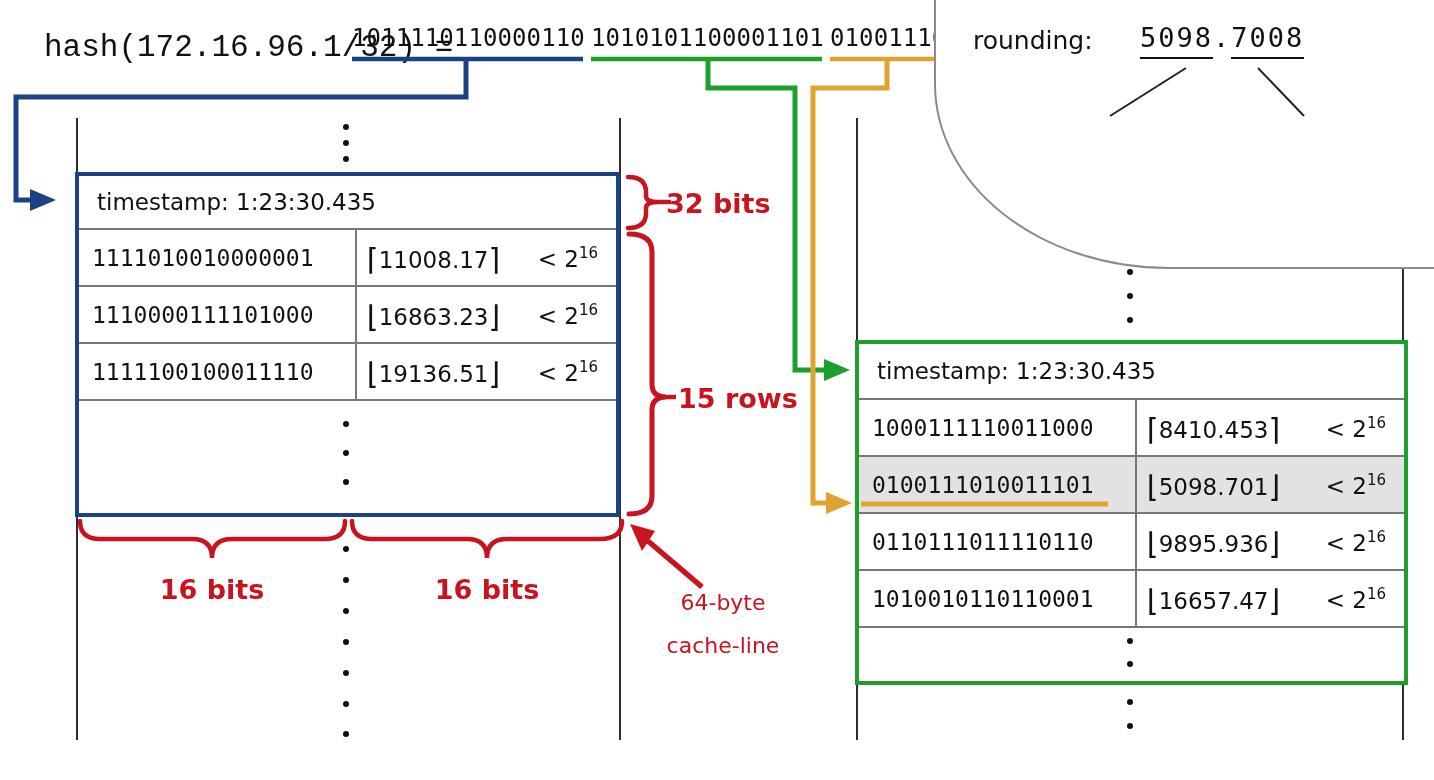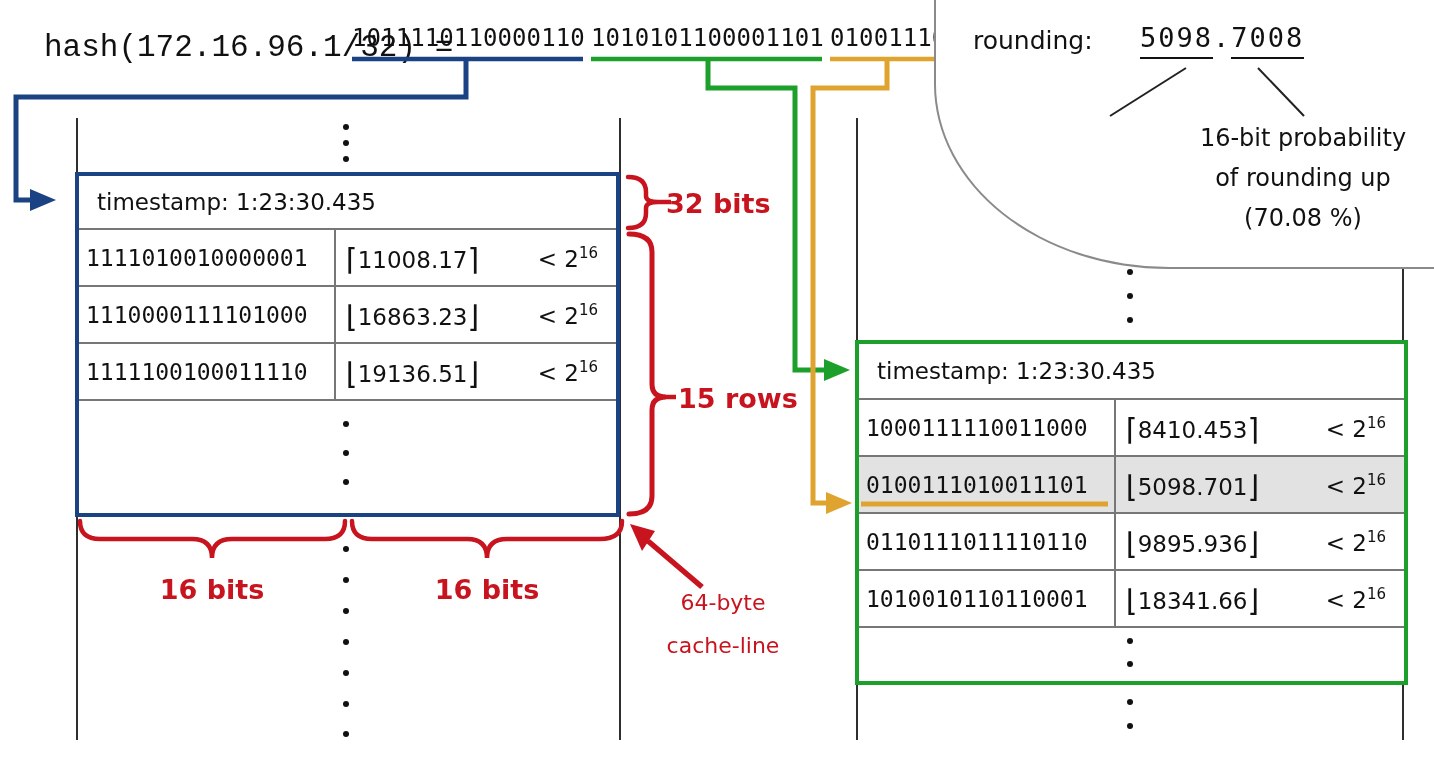--- a/index.html
+++ b/index.html
@@ -14,22 +14,22 @@
   .colline{width:2px;background:#2e2e2e;top:118px;height:622px;}
   
   .ctable{box-sizing:border-box;background:#fff;display:flex;flex-direction:column;justify-content:space-between;}
   .tbl-left{left:75px;top:172px;width:545px;height:345px;border:4px solid #1b4283;}
   .tbl-right{left:855px;top:340px;width:553px;height:345px;border:4px solid #1da02b;}
   .ts-row{box-sizing:border-box;border-bottom:2px solid #777;display:flex;align-items:center;
           padding-left:18px;font-size:23px;}
   .tbl-left  .ts-row{height:54px;}
   .tbl-right .ts-row{height:56px;}
   .trow{box-sizing:border-box;height:57px;display:flex;border-bottom:2px solid #777;}
-  .kcell{box-sizing:border-box;width:257px;border-right:2px solid #777;display:flex;align-items:center;
-         padding-left:7px;font-family:"DejaVu Sans Mono","Liberation Mono",monospace;font-size:23px;}
+  .kcell{box-sizing:border-box;width:278px;border-right:2px solid #777;display:flex;align-items:center;
+         padding-left:13px;font-family:"DejaVu Sans Mono","Liberation Mono",monospace;font-size:23px;}
   .vcell{flex:1;display:flex;align-items:center;justify-content:space-between;
          padding:0 18px 0 10px;font-size:23px;}
   .vnum{display:flex;align-items:baseline;}
   .brk{font-size:30px;line-height:1;position:relative;top:2px;font-family:"DejaVu Sans",sans-serif;}
   .bound sup{font-size:15px;margin-top:48px;}
   .hl{background:#e2e2e2;}
   .dots-area{flex:1;}
   .dot{position:absolute;width:6px;height:6px;border-radius:50%;background:#111;}
   
   .redlabel{color:#c8141e;font-weight:bold;font-size:27px;white-space:pre;}
@@ -133,21 +133,21 @@
             <span class="brk">⌋</span>
           </span>
         <span class="bound"><span>&lt; 2</span><sup>16</sup></span>
       </div>
     </div>
     <div class="trow">
       <div class="kcell">1010010110110001</div>
       <div class="vcell">
         <span class="vnum">
             <span class="brk">⌊</span>
-            <span>18341.66</span>
+            <span>16657.47</span>
             <span class="brk">⌋</span>
           </span>
         <span class="bound"><span>&lt; 2</span><sup>16</sup></span>
       </div>
     </div>
     <div class="dots-area"></div>
   </div>
 
   <div id="dots-layer">
       <div class="dot" style="left: 343px; top: 124px;"></div>
@@ -211,19 +211,14 @@
     <div>cache-line</div>
   </div>
 
   <div class="abs bubble"></div>
   <div class="abs rounding-label">rounding:</div>
   <div class="abs rounding-value"><span class="seg">5098</span><span>.</span><span class="seg">7008</span></div>
   <svg width="1434" height="780">
     <line x1="1186" y1="68" x2="1110" y2="116" stroke="#222" stroke-width="2"></line>
     <line x1="1258" y1="68" x2="1304" y2="116" stroke="#222" stroke-width="2"></line>
   </svg>
-  <div class="abs note note-right">
-    <div>16-bit probability</div>
-    <div>of rounding up</div>
-    <div>(70.08 %)</div>
-  </div>
 
 </div>
 
 </body></html>

